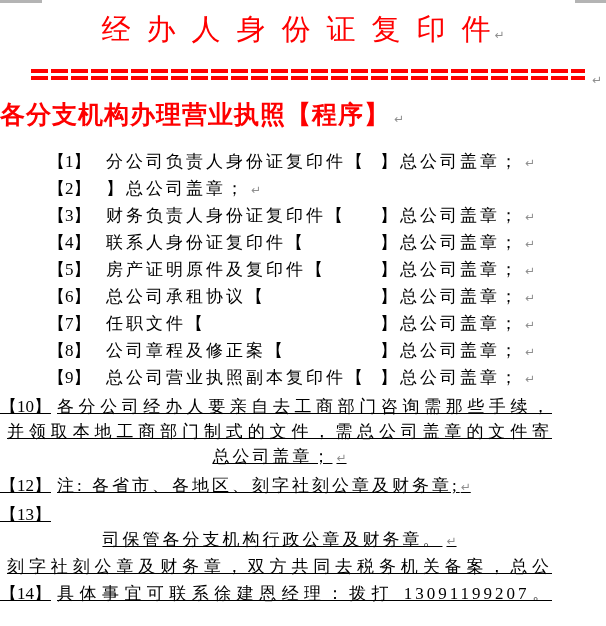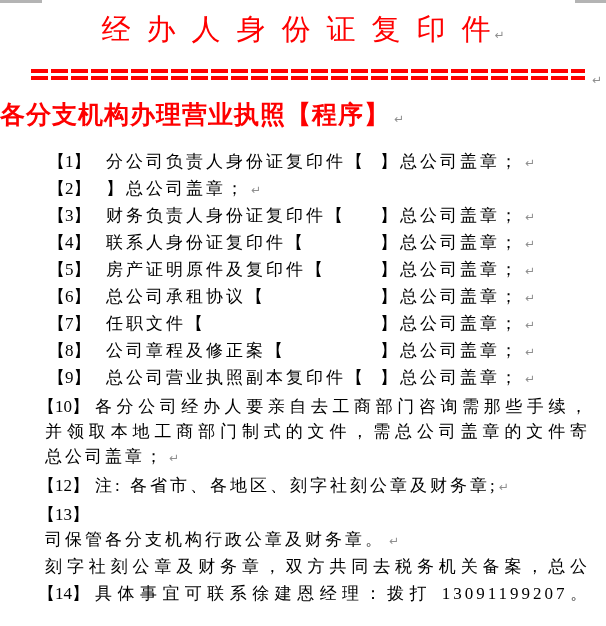--- a/index.html
+++ b/index.html
@@ -62,32 +62,32 @@
     line-height:25px;
     padding-left:48px;
     letter-spacing:3px;
     white-space:nowrap;
   }
   .row .num  { flex:0 0 58px; letter-spacing:0; }
   .row .mid  { flex:0 0 274px; overflow:visible;font-family:Liberation Serif, serif; }
   .row .pmark { margin-left:5px; }
 
   .prow {
-    margin-left:38px;
     width:552px;
     line-height:25px;
     letter-spacing:3px;
     font-size:17px;
     margin-top:2px;
+    text-decoration:underline;
   }
   .prow .first { display:flex; align-items:baseline; }
   .prow .first .num { flex:0 0 57px; letter-spacing:0; white-space:nowrap; }
   .prow .jtext { flex:1; }
   .just { text-align:justify; text-align-last:justify; }
-  .prow .cont { margin-left:7px; }
+  .prow .cont { margin-left:7px;text-align:center; }
   .prow .cont.indent2 { margin-left:17px; }
   .prow .pmark { margin-left:4px; }
   .prow .pmark.tight { margin-left:1px; }
 </style>
 </head>
 <body>
 
 <div class="edge left"></div>
 <div class="edge right"></div>
 

